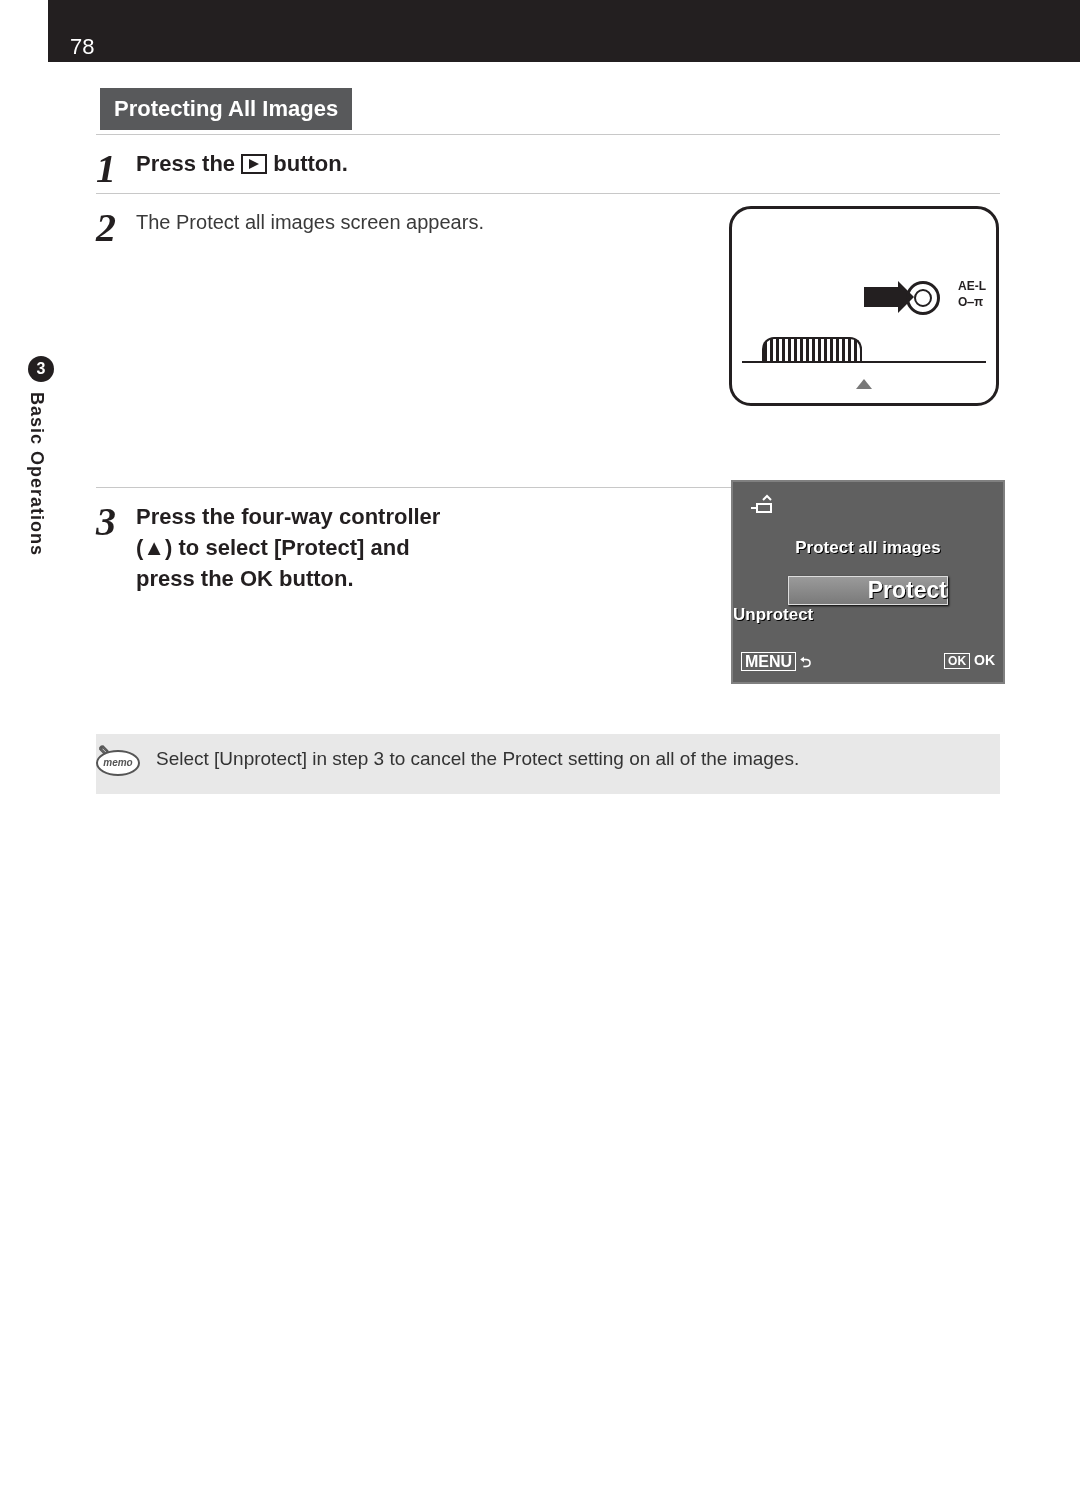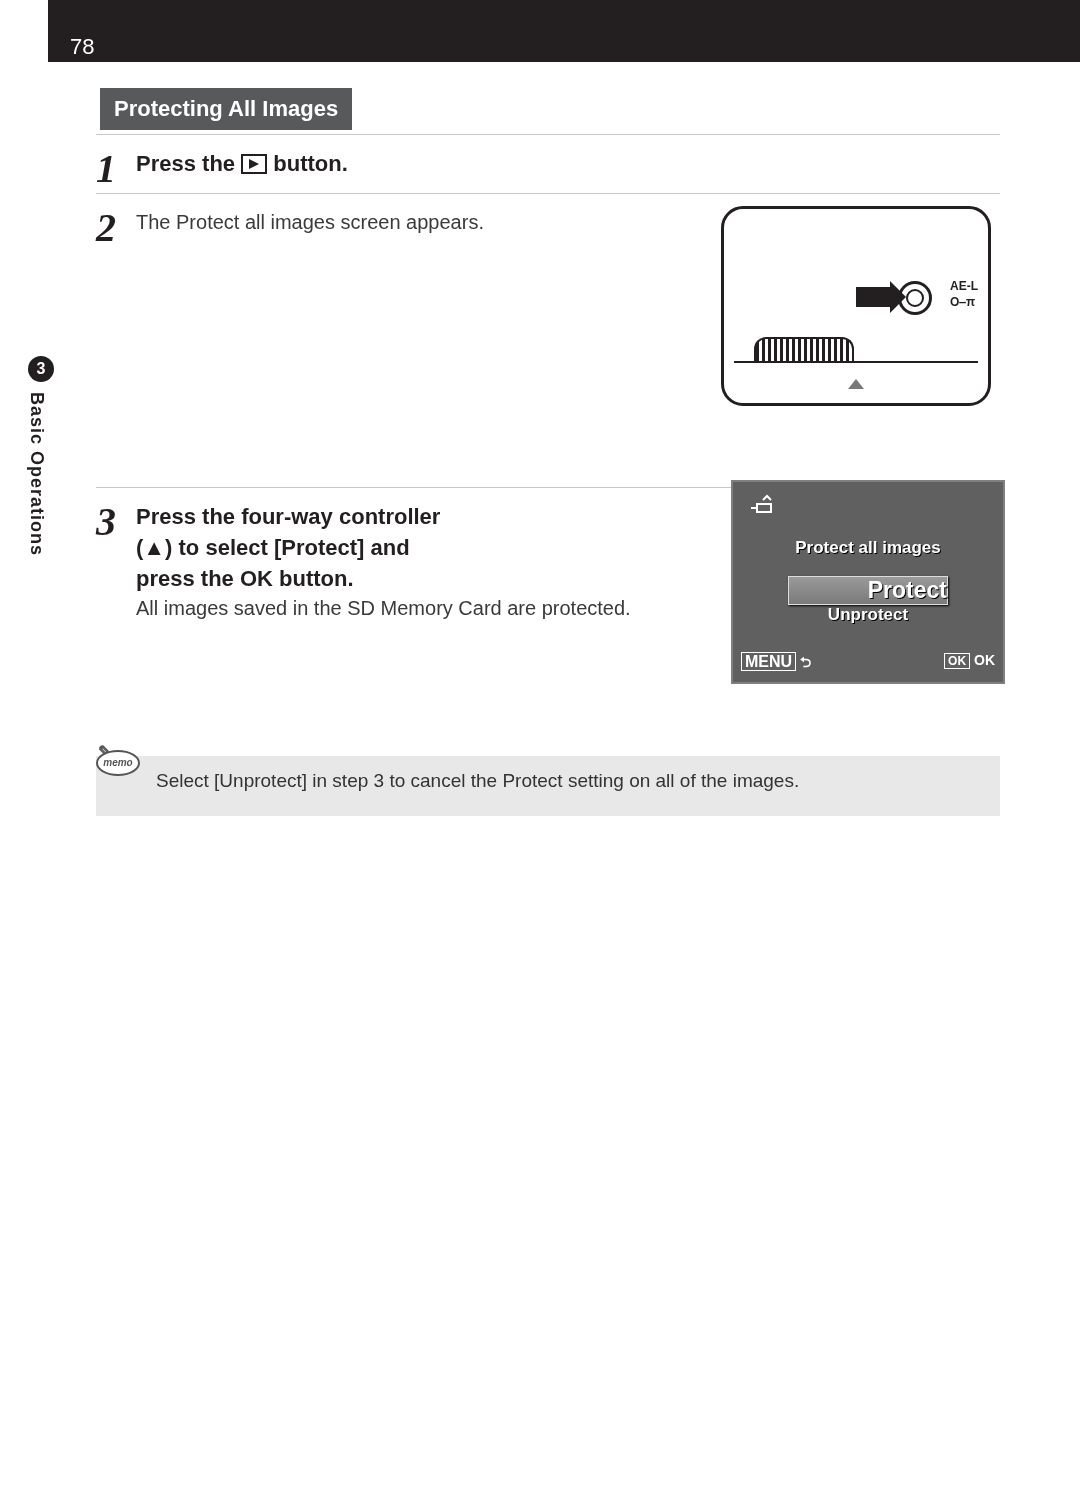--- a/index.html
+++ b/index.html
@@ -108,21 +108,21 @@
     font-size: 22px;
     letter-spacing: -2px;
   }
   .ok-icon {
     font-weight: bold;
     font-size: 22px;
     letter-spacing: 0;
   }
   .camera-illus {
     position: absolute;
-    right: 89px; top: 206px;
+    right: 81px; top: 206px;
     width: 270px; height: 200px;
     border: 3px solid #231f20;
     border-radius: 22px;
     background: #fff;
   }
   .camera-illus .dial {
     position: absolute;
     left: 30px; bottom: 42px;
     width: 100px; height: 24px;
     border: 2px solid #231f20;
@@ -206,38 +206,37 @@
     margin-top:18px;
   }
   .lcd .opt.sel {
     background: linear-gradient(#9a9a9a,#7a7a7a);
     width: 160px;
     margin: 18px auto 0;
     border: 1px solid #ddd;
     box-shadow: 1px 1px 2px #000;
   }
   .lcd .opt2 {
-    text-align:center;
     font-weight:bold;
     font-size:17px;
     color:#fff;
     text-shadow: 1px 1px 0 #000;
   }
   .lcd .footer {
     position:absolute; left:8px; right:8px; bottom:6px;
     display:flex; justify-content:space-between;
     font-size:14px; font-weight:bold;
     color:#fff;
   }
   .lcd .footer .menu-l { border:1px solid #fff; padding:0 3px; font-size:16px;}
   .lcd .footer .ok-l { border:1px solid #fff; padding:0 3px; font-size:12px;}
 
   .memo {
     position: absolute;
-    left: 96px; right: 80px; top: 756px;
+    left: 96px; right: 80px; top: 734px;
     background: #e8e8e8;
     padding: 14px 16px 24px 60px;
     min-height: 54px;
   }
   .memo-icon {
     position:absolute; left:96px; top:744px;
     width:44px; height:34px;
   }
   .memo-icon .oval {
     width:44px; height:26px;
@@ -291,21 +290,20 @@
   </div>
 
   <div class="step step3-wrap">
     <div class="stepnum">3</div>
     <div class="stepbody">
       <div class="steptitle">
         <span>Press the four-way controller</span><br>
         <span>(▲) to select [Protect] and</span><br>
         <span>press the </span><span class="ok-icon">OK</span><span> button.</span>
       </div>
-      <div class="stepdesc">All images saved in the SD Memory Card are protected.</div>
     </div>
   </div>
 </div>
 
 <div class="camera-illus">
   <div class="arrow"></div>
   <div class="btn"></div>
   <div class="labels">
     <div>AE-L</div>
     <div>O‒π</div>

